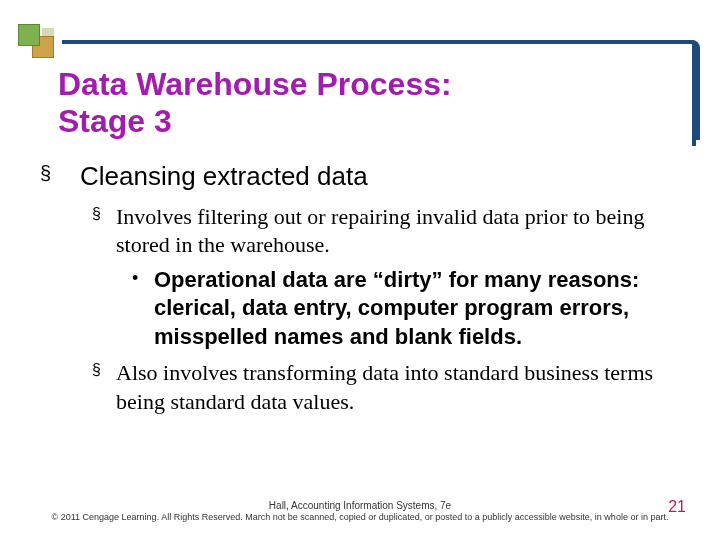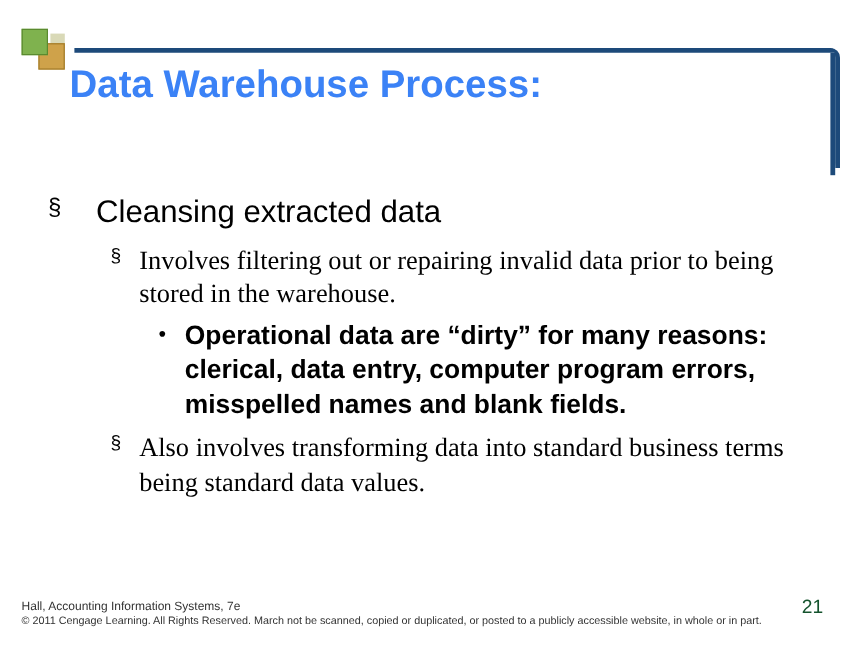--- a/index.html
+++ b/index.html
@@ -41,26 +41,26 @@
   .right-rule {
     position: absolute;
     top: 44px;
     right: 24px;
     width: 4px;
     height: 102px;
     background: #1d4a7a;
   }
   .title {
     position: absolute;
-    top: 52px;
+    top: 66px;
     left: 58px;
     right: 60px;
     font-size: 32px;
     font-weight: bold;
-    color: #3b82f6;
+    color: #a21caf;
     line-height: 1.15;
   }
   .body {
     position: absolute;
     top: 160px;
     left: 40px;
     right: 40px;
     color: #000;
   }
   .lvl1 {
@@ -84,46 +84,48 @@
     margin-bottom: 4px;
   }
   .lvl3 .bul { width: 22px; flex: none; font-size: 18px; color: #000; line-height: 1.35; }
   .lvl3 .txt { font-size: 22px; line-height: 1.3; font-weight: bold; }
   .footer {
     position: absolute;
     left: 18px;
     right: 18px;
     bottom: 16px;
     color: #333;
+    text-align: center;
   }
   .foot1 { font-size: 10px; line-height: 1.3; }
   .foot2 { font-size: 9px; line-height: 1.3; }
   .pagenum {
     position: absolute;
     right: 34px;
     bottom: 24px;
     font-size: 16px;
-    color: #14532d;
+    color: #be185d;
   }
 </style>
 </head>
 <body>
 
 <div class="slide">
 
   <div class="deco-squares">
     <div class="sq sq-olive"></div>
     <div class="sq sq-gold"></div>
     <div class="sq sq-green"></div>
   </div>
   <div class="top-rule"></div>
   <div class="right-rule"></div>
 
   <div class="title">
     <div>Data Warehouse Process:</div>
+    <div>Stage 3</div>
   </div>
 
   <div class="body">
 
     <div class="lvl1">
       <div class="bul">§</div>
       <div class="txt">Cleansing extracted data</div>
     </div>
 
     <div class="lvl2">

